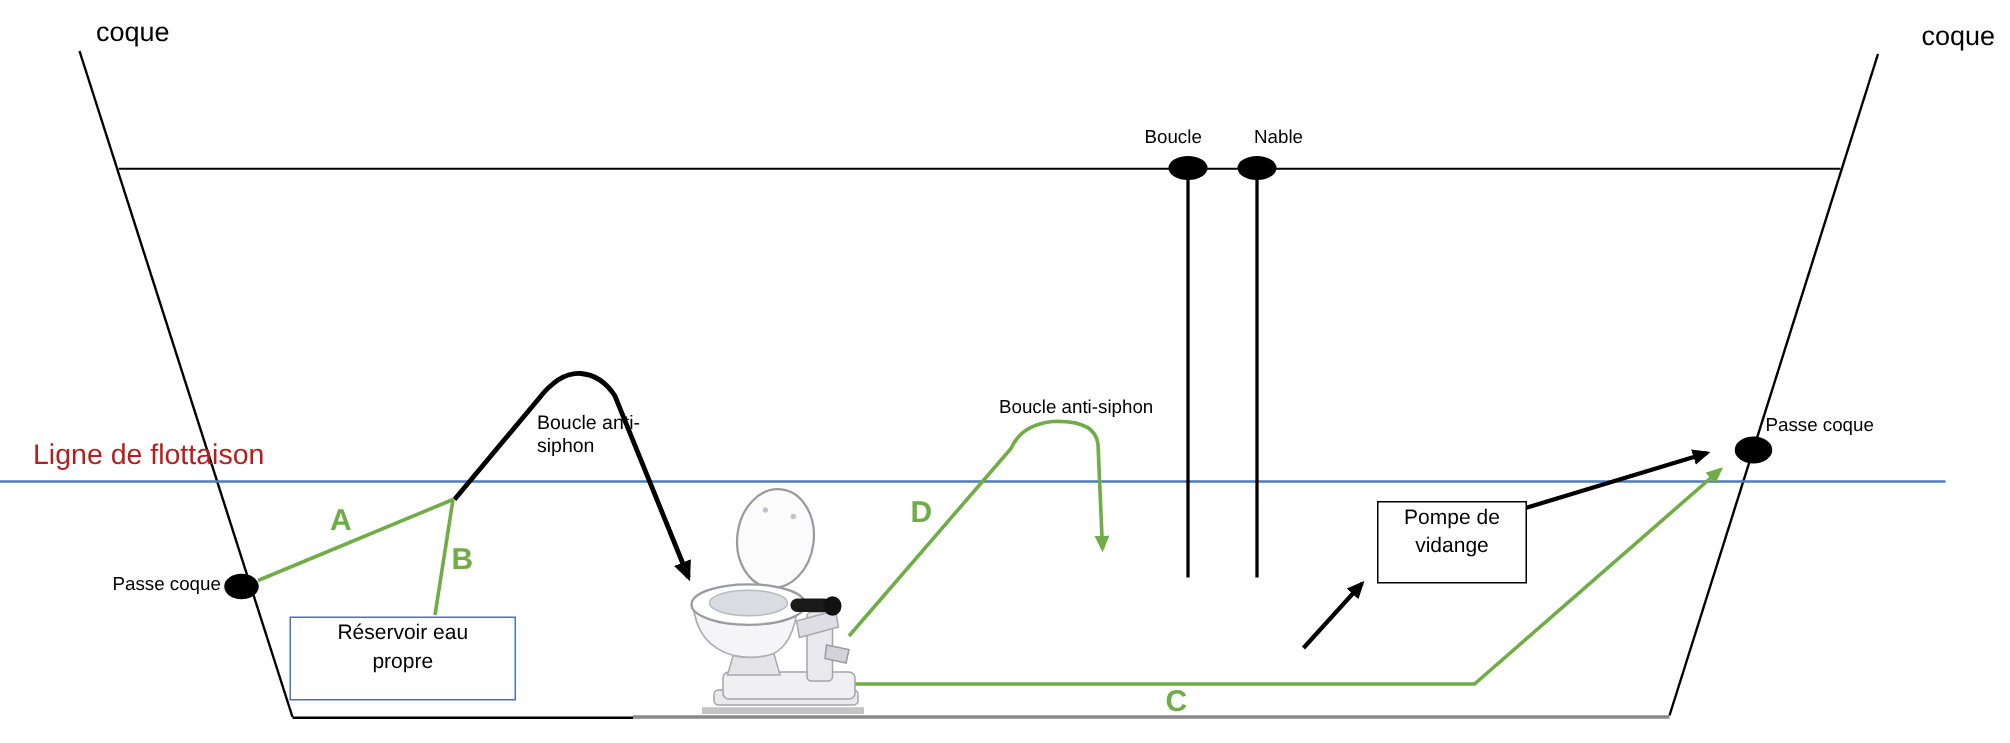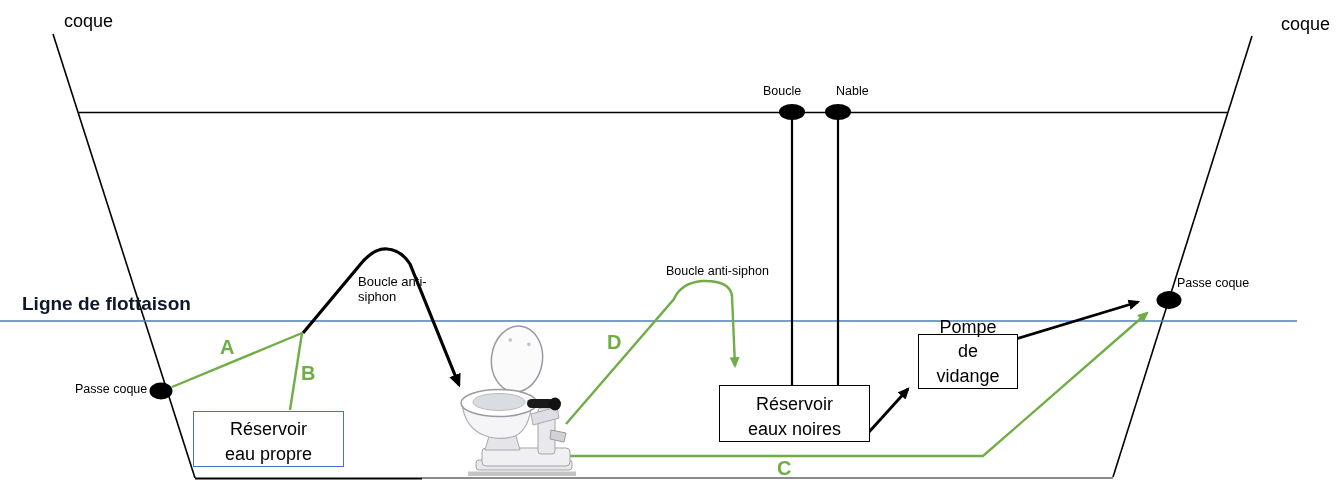--- a/index.html
+++ b/index.html
@@ -7,26 +7,26 @@
     position:relative;
     width:1340px;height:495px;
     background:#ffffff;
     font-family:"Liberation Sans", sans-serif;
     overflow:hidden;
   }
   .layer{position:absolute;left:0;top:0;width:1340px;height:495px;}
   .lbl{position:absolute;color:#000;white-space:nowrap;line-height:1.15;}
   .lbl-coque{font-size:18px;margin-left:48px;}
   .lbl-small{font-size:12.5px;}
-  .lbl-waterline{font-size:19px;color:#0f172a;font-weight:bold;}
+  .lbl-waterline{font-size:19px;color:#b91c1c;}
   .lbl-boucle-left{font-size:13px;white-space:normal;width:80px;line-height:15px;}
   .letter{position:absolute;font-size:20px;font-weight:bold;color:#70ad47;}
   .dbox{
-    position:absolute;display:flex;align-items:flex-end;justify-content:center;
-    text-align:center;font-size:18px;color:#000;background:#fff;
+    position:absolute;display:flex;align-items:flex-start;justify-content:center;
+    text-align:center;font-size:14px;color:#000;background:#fff;
     line-height:1.35;white-space:normal;
   }
   .dbox-blue{border:1.5px solid #4472c4;}
   .dbox-black{border:1.6px solid #000;}
   .dbox span{display:block;}
 </style>
 </head>
 <body>
 
 <div class="canvas">
@@ -106,21 +106,18 @@
 
   <div class="letter" style="left:220px;top:336px;">A</div>
   <div class="letter" style="left:301px;top:362px;">B</div>
   <div class="letter" style="left:777px;top:457px;">C</div>
   <div class="letter" style="left:607px;top:331px;">D</div>
 
   <div class="dbox dbox-blue" style="left:193px;top:411px;width:149px;height:54px;">
     <span style="width:112px;">Réservoir eau propre</span>
   </div>
 
-  <div class="dbox dbox-black" style="left:719px;top:385px;width:149px;height:55px;">
-    <span style="width:120px;">Réservoir eaux noires</span>
-  </div>
 
   <div class="dbox dbox-black" style="left:918px;top:334px;width:98px;height:53px;">
     <span style="width:80px;">Pompe de vidange</span>
   </div>
 
 </div>
 
 </body></html>

